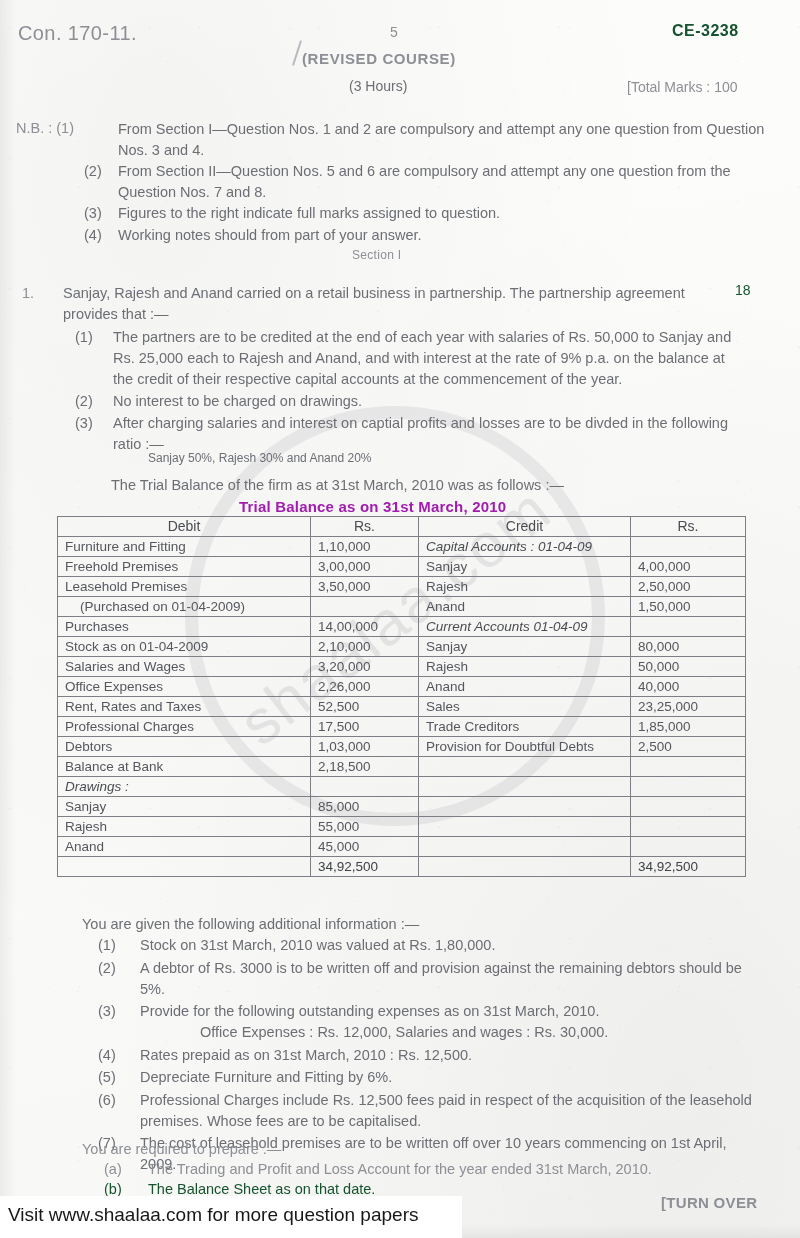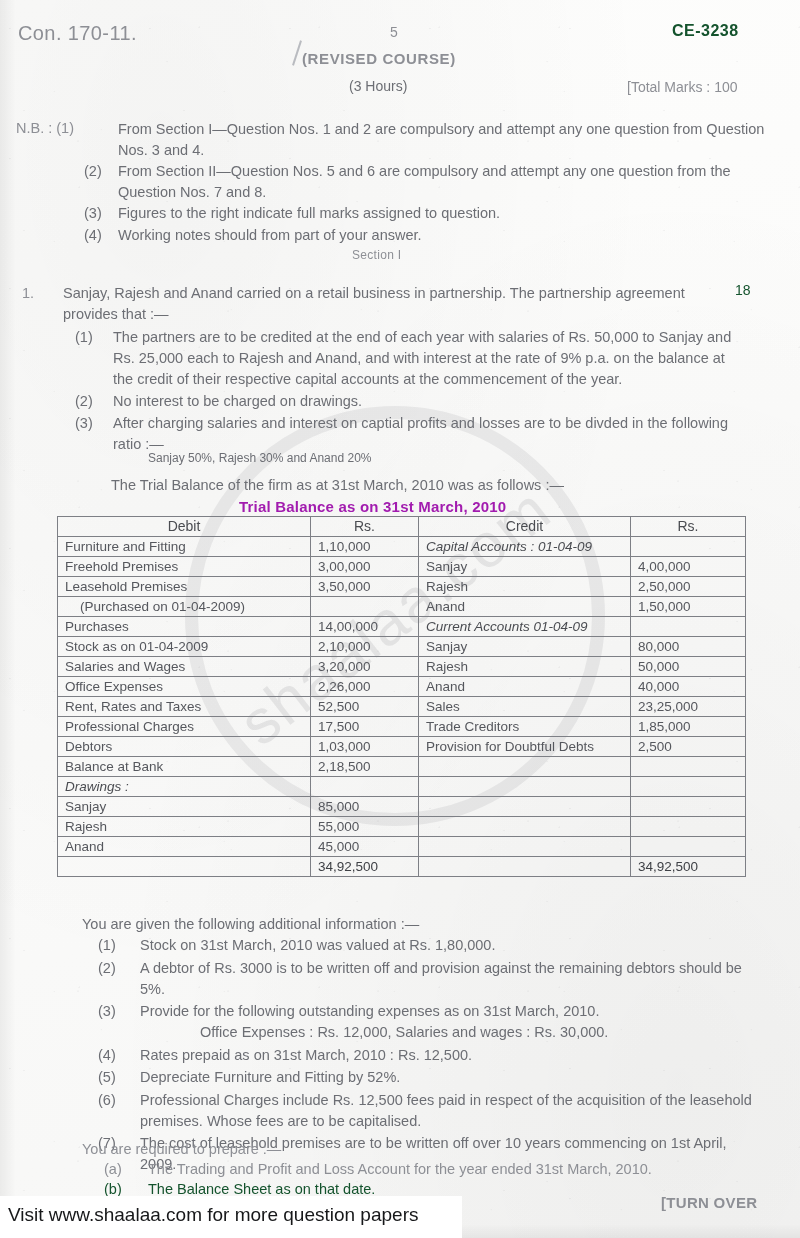--- a/index.html
+++ b/index.html
@@ -375,21 +375,21 @@
         <span class="num mid">(3)</span>
         <span class="txt mid">Provide for the following outstanding expenses as on 31st March, 2010.</span>
         <span class="sub-note mid">Office Expenses : Rs. 12,000, Salaries and wages : Rs. 30,000.</span>
       </div>
       <div class="add-item">
         <span class="num mid">(4)</span>
         <span class="txt mid">Rates prepaid as on 31st March, 2010 : Rs. 12,500.</span>
       </div>
       <div class="add-item">
         <span class="num mid">(5)</span>
-        <span class="txt mid">Depreciate Furniture and Fitting by 52%.</span>
+        <span class="txt mid">Depreciate Furniture and Fitting by 6%.</span>
       </div>
       <div class="add-item">
         <span class="num mid">(6)</span>
         <span class="txt mid">Professional Charges include Rs. 12,500 fees paid in respect of the acquisition of the leasehold premises.  Whose fees are to be capitalised.</span>
       </div>
       <div class="add-item">
         <span class="num mid">(7)</span>
         <span class="txt mid">The cost of leasehold premises are to be written off over 10 years commencing on 1st April, 2009.</span>
       </div>
     </div>

